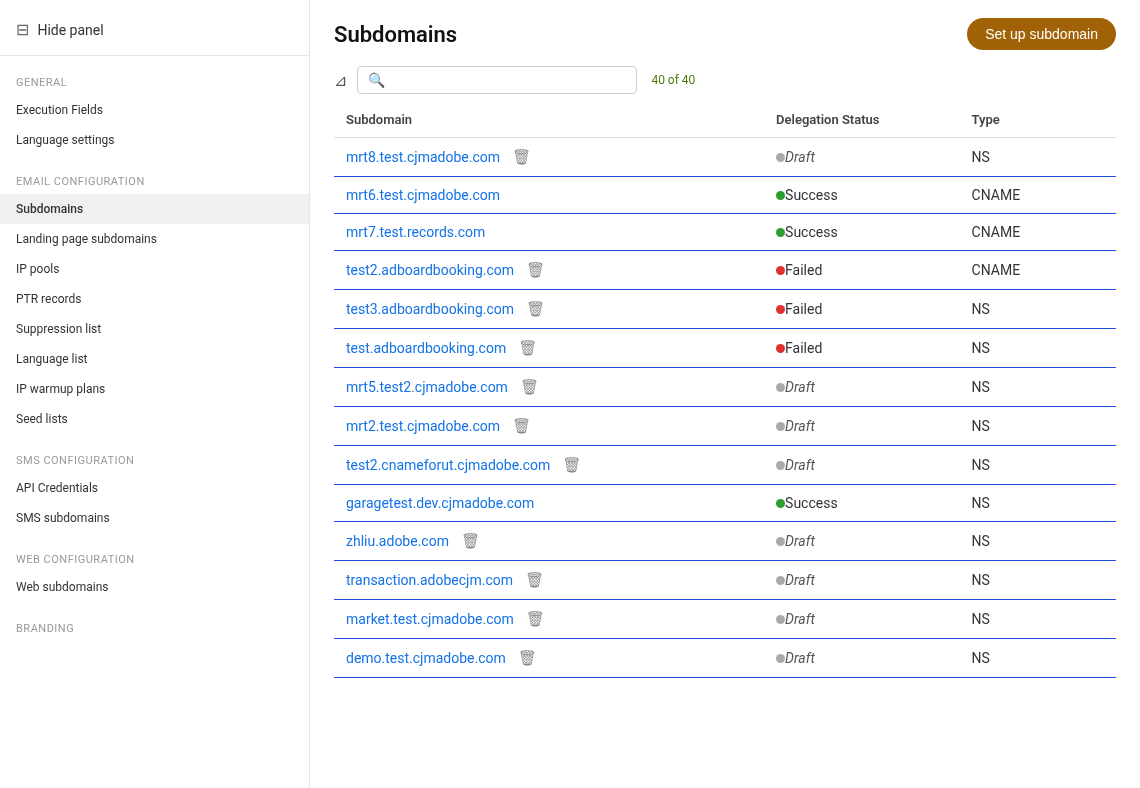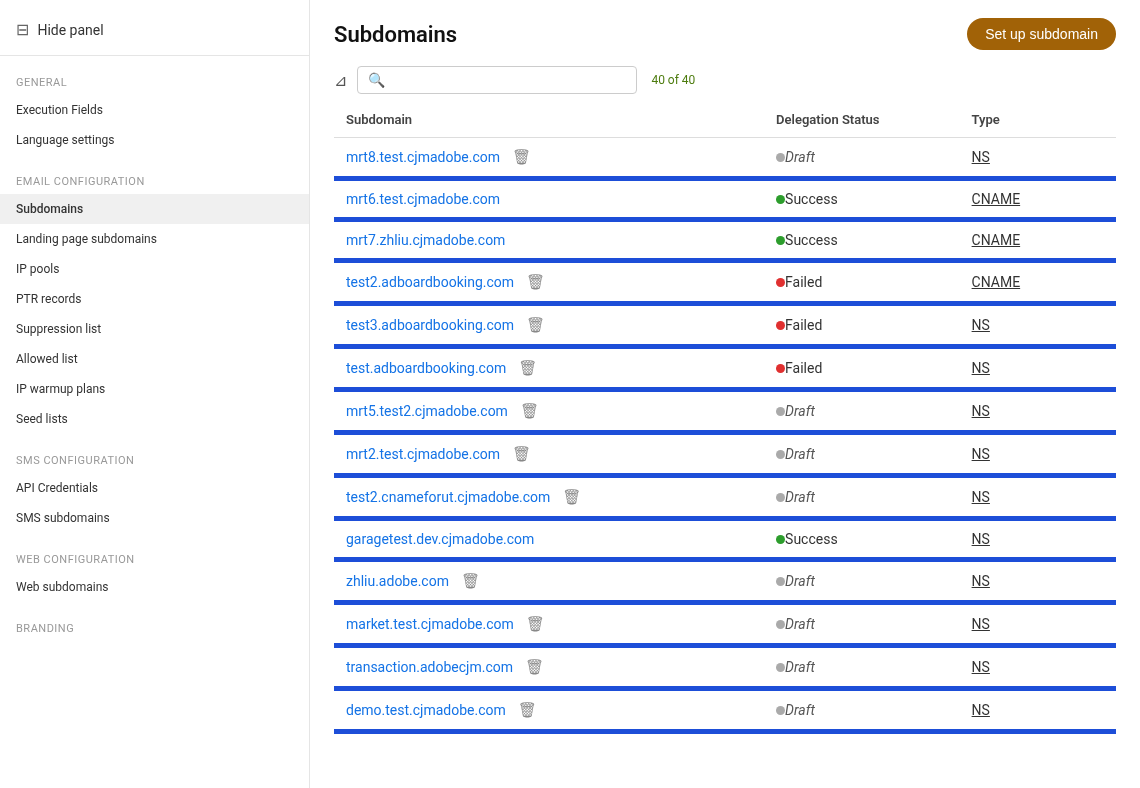--- a/index.html
+++ b/index.html
@@ -22,33 +22,33 @@
     .toolbar { padding: 16px 24px 8px 24px; display: flex; align-items: center; gap: 10px; }
     .filter-icon { color: #555; font-size: 16px; cursor: pointer; }
     .search-box { display: flex; align-items: center; border: 1px solid #ccc; border-radius: 4px; padding: 5px 10px; gap: 6px; width: 280px; background: #fff; }
     .search-box input { border: none; outline: none; font-size: 14px; width: 100%; color: #333; }
     .search-icon { color: #888; font-size: 14px; }
     .count-label { font-size: 12px; color: #4d7c0f; margin-left: 4px; }
 
     .table-container { flex: 1; overflow-y: auto; padding: 0 24px; }
     table { width: 100%; border-collapse: collapse; }
     thead tr th { font-size: 13px; font-weight: 600; color: #444; padding: 10px 12px; border-bottom: 1px solid #ddd; text-align: left; }
-    tbody tr { border-bottom: 5px solid #1d4ed8; }
+    tbody tr { border-bottom: 1px solid #1d4ed8; }
     td { padding: 10px 12px; font-size: 14px; vertical-align: middle; }
     .subdomain-link { color: #1473e6; text-decoration: none; }
     .delete-icon { color: #888; cursor: pointer; font-size: 15px; }
     .status-cell { display: flex; align-items: center; }
     .status-dot { width: 9px; height: 9px; border-radius: 50%; display: inline-block; flex-shrink: 0; }
     .dot-draft { background: #aaa; }
     .dot-success { background: #2d9d2d; }
     .dot-failed { background: #e03030; }
     .status-draft { font-style: italic; color: #555; }
     .status-success { color: #333; }
     .status-failed { color: #333; }
-    .type-cell { color: #333; text-decoration: underline; }
+    .type-cell { color: #333; }
 
     
     ::-webkit-scrollbar { width: 6px; }
     ::-webkit-scrollbar-track { background: #f1f1f1; }
     ::-webkit-scrollbar-thumb { background: #ccc; border-radius: 3px; }
   </style>
 </head>
 <body>
 
 <div class="sidebar">
@@ -60,21 +60,21 @@
   <div id="sidebar-sections-container">
       <div class="sidebar-section-label">GENERAL</div>
       <a class="sidebar-item" href="#">Execution Fields</a>
       <a class="sidebar-item" href="#">Language settings</a>
       <div class="sidebar-section-label">EMAIL CONFIGURATION</div>
       <a class="sidebar-item active" href="#">Subdomains</a>
       <a class="sidebar-item" href="#">Landing page subdomains</a>
       <a class="sidebar-item" href="#">IP pools</a>
       <a class="sidebar-item" href="#">PTR records</a>
       <a class="sidebar-item" href="#">Suppression list</a>
-      <a class="sidebar-item" href="#">Allowed list</a>
+      <a class="sidebar-item" href="#">Language list</a>
       <a class="sidebar-item" href="#">IP warmup plans</a>
       <a class="sidebar-item" href="#">Seed lists</a>
       <div class="sidebar-section-label">SMS CONFIGURATION</div>
       <a class="sidebar-item" href="#">API Credentials</a>
       <a class="sidebar-item" href="#">SMS subdomains</a>
       <div class="sidebar-section-label">WEB CONFIGURATION</div>
       <a class="sidebar-item" href="#">Web subdomains</a>
       <div class="sidebar-section-label">BRANDING</div>
     </div>
 </div>
@@ -118,21 +118,21 @@
             <td><a class="subdomain-link" href="#">mrt6.test.cjmadobe.com</a></td>
             <td>
               <div class="status-cell">
                 <span class="status-dot dot-success"></span>
                 <span class="status-success">Success</span>
               </div>
             </td>
             <td class="type-cell">CNAME</td>
           </tr>
           <tr>
-            <td><a class="subdomain-link" href="#">mrt7.zhliu.cjmadobe.com</a></td>
+            <td><a class="subdomain-link" href="#">mrt7.test.records.com</a></td>
             <td>
               <div class="status-cell">
                 <span class="status-dot dot-success"></span>
                 <span class="status-success">Success</span>
               </div>
             </td>
             <td class="type-cell">CNAME</td>
           </tr>
           <tr>
             <td><a class="subdomain-link" href="#">test2.adboardbooking.com</a><span class="delete-icon" style="margin-left: 12px;">🗑</span></td>
@@ -208,31 +208,31 @@
             <td><a class="subdomain-link" href="#">zhliu.adobe.com</a><span class="delete-icon" style="margin-left: 12px;">🗑</span></td>
             <td>
               <div class="status-cell">
                 <span class="status-dot dot-draft"></span>
                 <span class="status-draft"><em>Draft</em></span>
               </div>
             </td>
             <td class="type-cell">NS</td>
           </tr>
           <tr>
+            <td><a class="subdomain-link" href="#">transaction.adobecjm.com</a><span class="delete-icon" style="margin-left: 12px;">🗑</span></td>
+            <td>
+              <div class="status-cell">
+                <span class="status-dot dot-draft"></span>
+                <span class="status-draft"><em>Draft</em></span>
+              </div>
+            </td>
+            <td class="type-cell">NS</td>
+          </tr>
+          <tr>
             <td><a class="subdomain-link" href="#">market.test.cjmadobe.com</a><span class="delete-icon" style="margin-left: 12px;">🗑</span></td>
-            <td>
-              <div class="status-cell">
-                <span class="status-dot dot-draft"></span>
-                <span class="status-draft"><em>Draft</em></span>
-              </div>
-            </td>
-            <td class="type-cell">NS</td>
-          </tr>
-          <tr>
-            <td><a class="subdomain-link" href="#">transaction.adobecjm.com</a><span class="delete-icon" style="margin-left: 12px;">🗑</span></td>
             <td>
               <div class="status-cell">
                 <span class="status-dot dot-draft"></span>
                 <span class="status-draft"><em>Draft</em></span>
               </div>
             </td>
             <td class="type-cell">NS</td>
           </tr>
           <tr>
             <td><a class="subdomain-link" href="#">demo.test.cjmadobe.com</a><span class="delete-icon" style="margin-left: 12px;">🗑</span></td>

